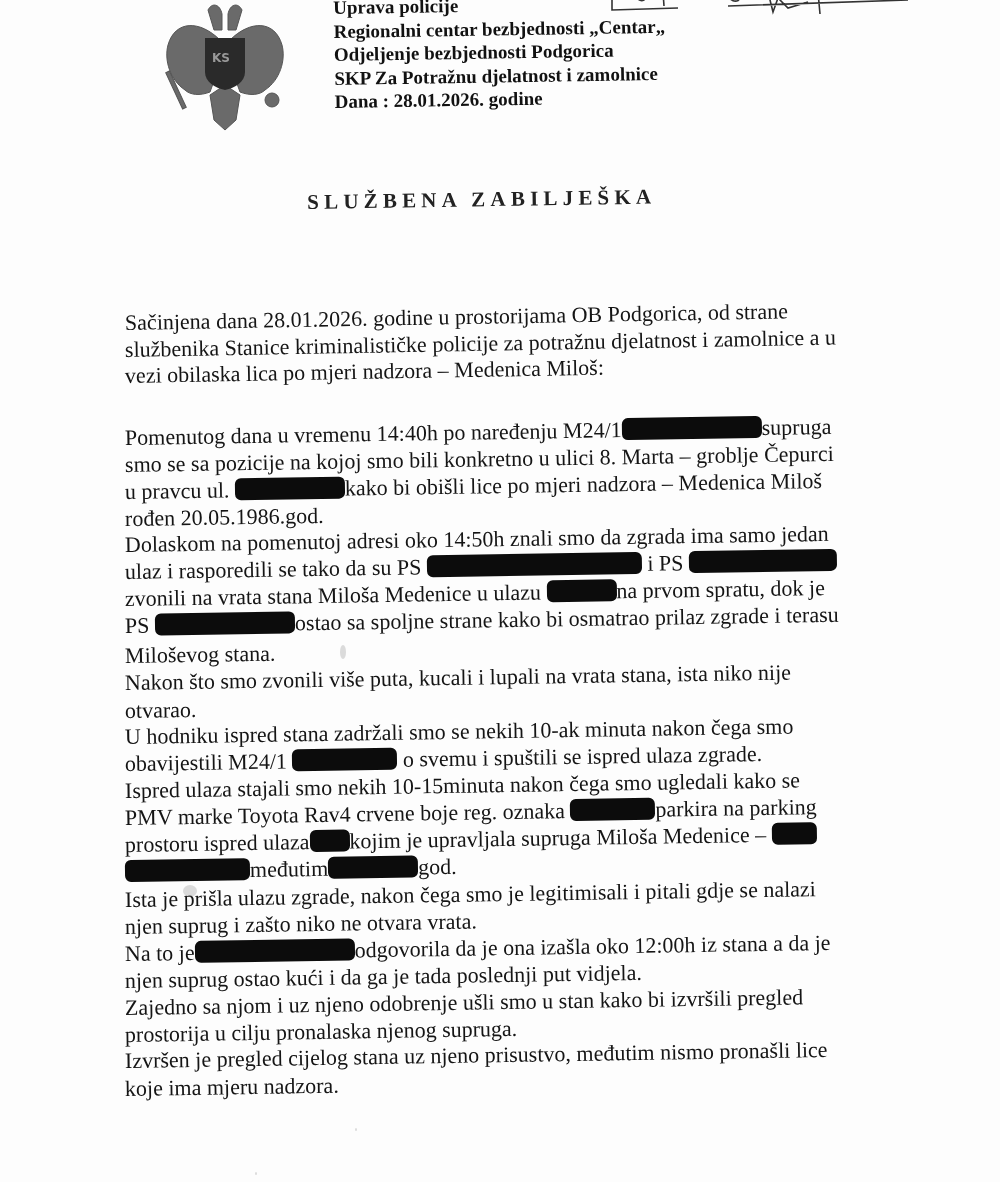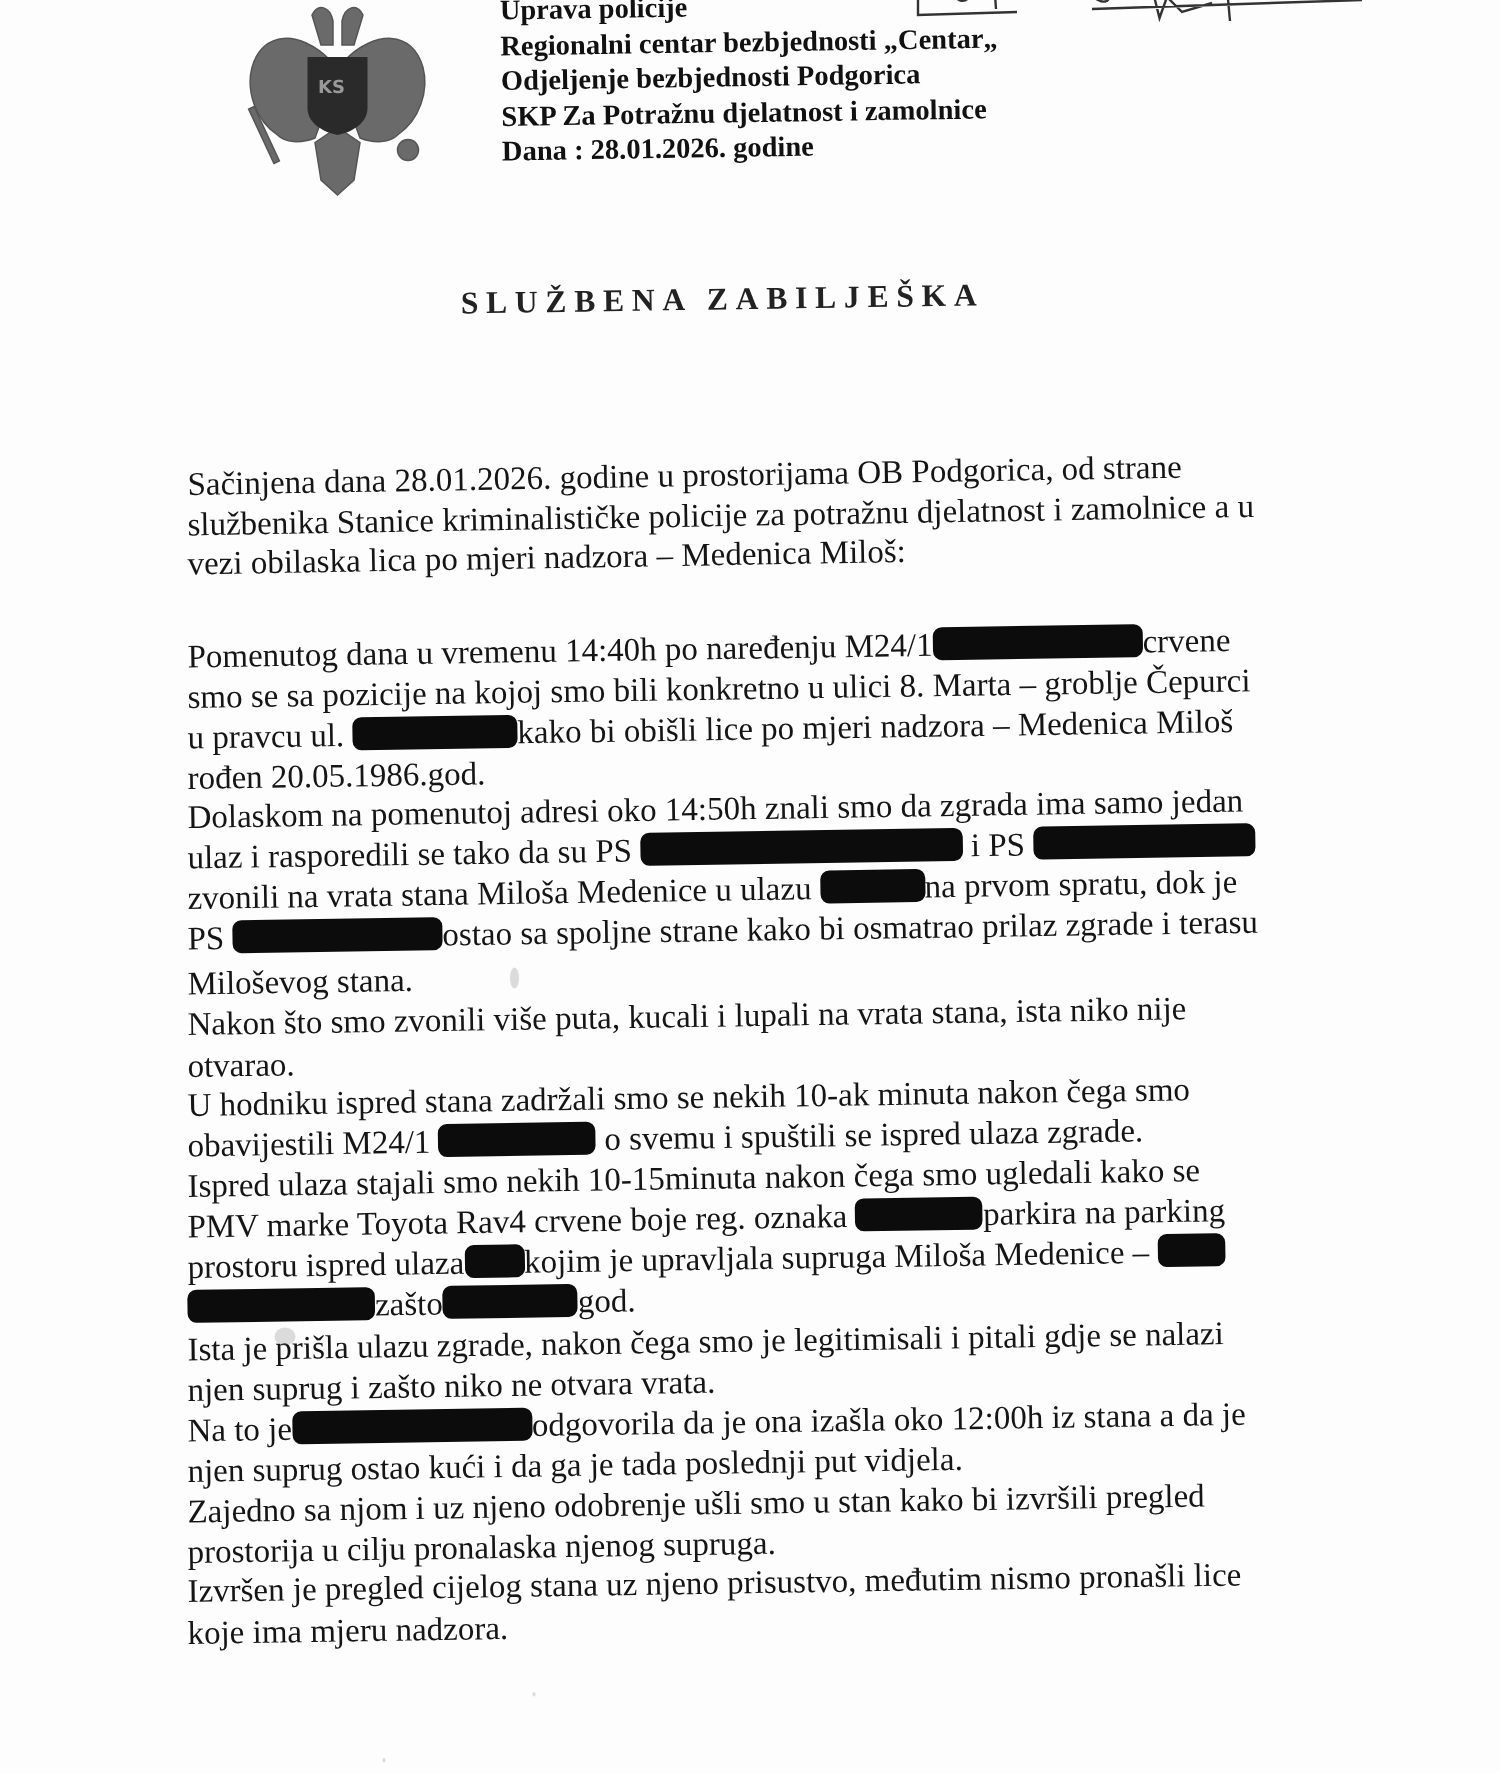--- a/index.html
+++ b/index.html
@@ -125,21 +125,21 @@
 
   <div class="title">SLUŽBENA ZABILJEŠKA</div>
 
   <div class="body-text">
 
     <div class="line" style="top:310px; width:766px; transform:rotate(-1deg);">Sačinjena dana 28.01.2026. godine u prostorijama OB Podgorica, od strane</div>
     <div class="line" style="top:337px; width:766px; transform:rotate(-1deg);">službenika Stanice kriminalističke policije za potražnu djelatnost i zamolnice a u</div>
     <div class="line" style="top:363px; transform:rotate(-1deg);">vezi obilaska lica po mjeri nadzora – Medenica Miloš:</div>
 
     <div class="line" style="top:425px; transform:rotate(-0.9deg);">
-      <span>Pomenutog dana u vremenu 14:40h po naređenju M24/1</span><span class="redact" style="width:140px;"></span><span>crvene</span>
+      <span>Pomenutog dana u vremenu 14:40h po naređenju M24/1</span><span class="redact" style="width:140px;"></span><span>supruga</span>
     </div>
     <div class="line" style="top:452px; transform:rotate(-0.9deg);">smo se sa pozicije na kojoj smo bili konkretno u ulici 8. Marta – groblje Čepurci</div>
     <div class="line" style="top:479px; transform:rotate(-0.9deg);">
       <span>u pravcu ul.</span> <span class="redact" style="width:110px;"></span><span>kako bi obišli lice po mjeri nadzora – Medenica Miloš</span>
     </div>
     <div class="line" style="top:506px; transform:rotate(-0.9deg);">rođen 20.05.1986.god.</div>
 
     <div class="line" style="top:532px; transform:rotate(-0.9deg);">Dolaskom na pomenutoj adresi oko 14:50h znali smo da zgrada ima samo jedan</div>
     <div class="line" style="top:559px; transform:rotate(-0.9deg);">
       <span>ulaz i rasporedili se tako da su PS</span> <span class="redact" style="width:215px;"></span> <span>i PS</span> <span class="redact" style="width:148px;"></span>
@@ -158,21 +158,21 @@
       <span>obavijestili M24/1</span> <span class="redact" style="width:105px;"></span> <span>o svemu i spuštili se ispred ulaza zgrade.</span>
     </div>
     <div class="line" style="top:778px; transform:rotate(-0.9deg);">Ispred ulaza stajali smo nekih 10-15minuta nakon čega smo ugledali kako se</div>
     <div class="line" style="top:805px; transform:rotate(-0.9deg);">
       <span>PMV marke Toyota Rav4 crvene boje reg. oznaka</span> <span class="redact" style="width:85px;"></span><span>parkira na parking</span>
     </div>
     <div class="line" style="top:832px; transform:rotate(-0.9deg);">
       <span>prostoru ispred ulaza</span><span class="redact" style="width:40px;"></span><span>kojim je upravljala supruga Miloša Medenice –</span> <span class="redact" style="width:45px;"></span>
     </div>
     <div class="line" style="top:859px; transform:rotate(-0.9deg);">
-      <span class="redact" style="width:125px;"></span><span>zašto</span><span class="redact" style="width:90px;"></span><span>god.</span>
+      <span class="redact" style="width:125px;"></span><span>međutim</span><span class="redact" style="width:90px;"></span><span>god.</span>
     </div>
     <div class="line" style="top:887px; transform:rotate(-0.9deg);">Ista je prišla ulazu zgrade, nakon čega smo je legitimisali i pitali gdje se nalazi</div>
     <div class="line" style="top:914px; transform:rotate(-0.9deg);">njen suprug i zašto niko ne otvara vrata.</div>
     <div class="line" style="top:941px; transform:rotate(-0.9deg);">
       <span>Na to je</span><span class="redact" style="width:160px;"></span><span>odgovorila da je ona izašla oko 12:00h iz stana a da je</span>
     </div>
     <div class="line" style="top:968px; transform:rotate(-0.9deg);">njen suprug ostao kući i da ga je tada poslednji put vidjela.</div>
     <div class="line" style="top:995px; transform:rotate(-0.9deg);">Zajedno sa njom i uz njeno odobrenje ušli smo u stan kako bi izvršili pregled</div>
     <div class="line" style="top:1022px; transform:rotate(-0.9deg);">prostorija u cilju pronalaska njenog supruga.</div>
     <div class="line" style="top:1048px; transform:rotate(-0.9deg);">Izvršen je pregled cijelog stana uz njeno prisustvo, međutim nismo pronašli lice</div>

